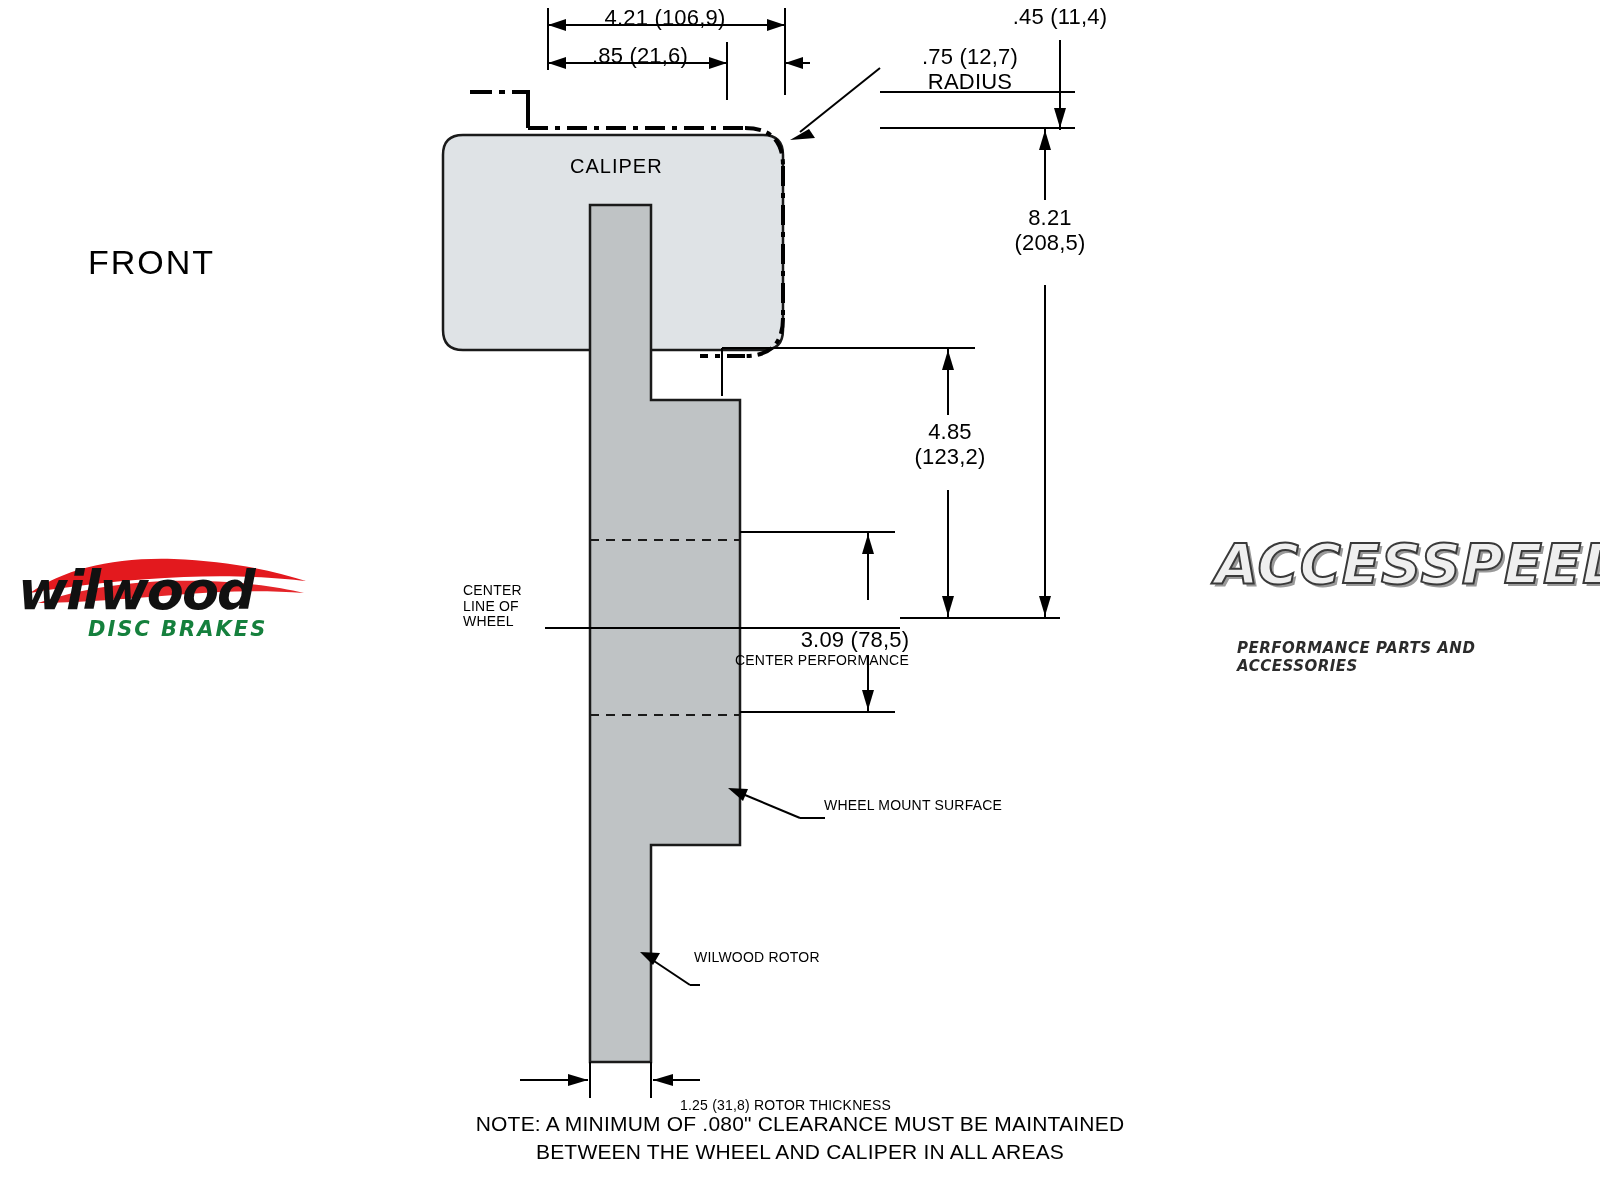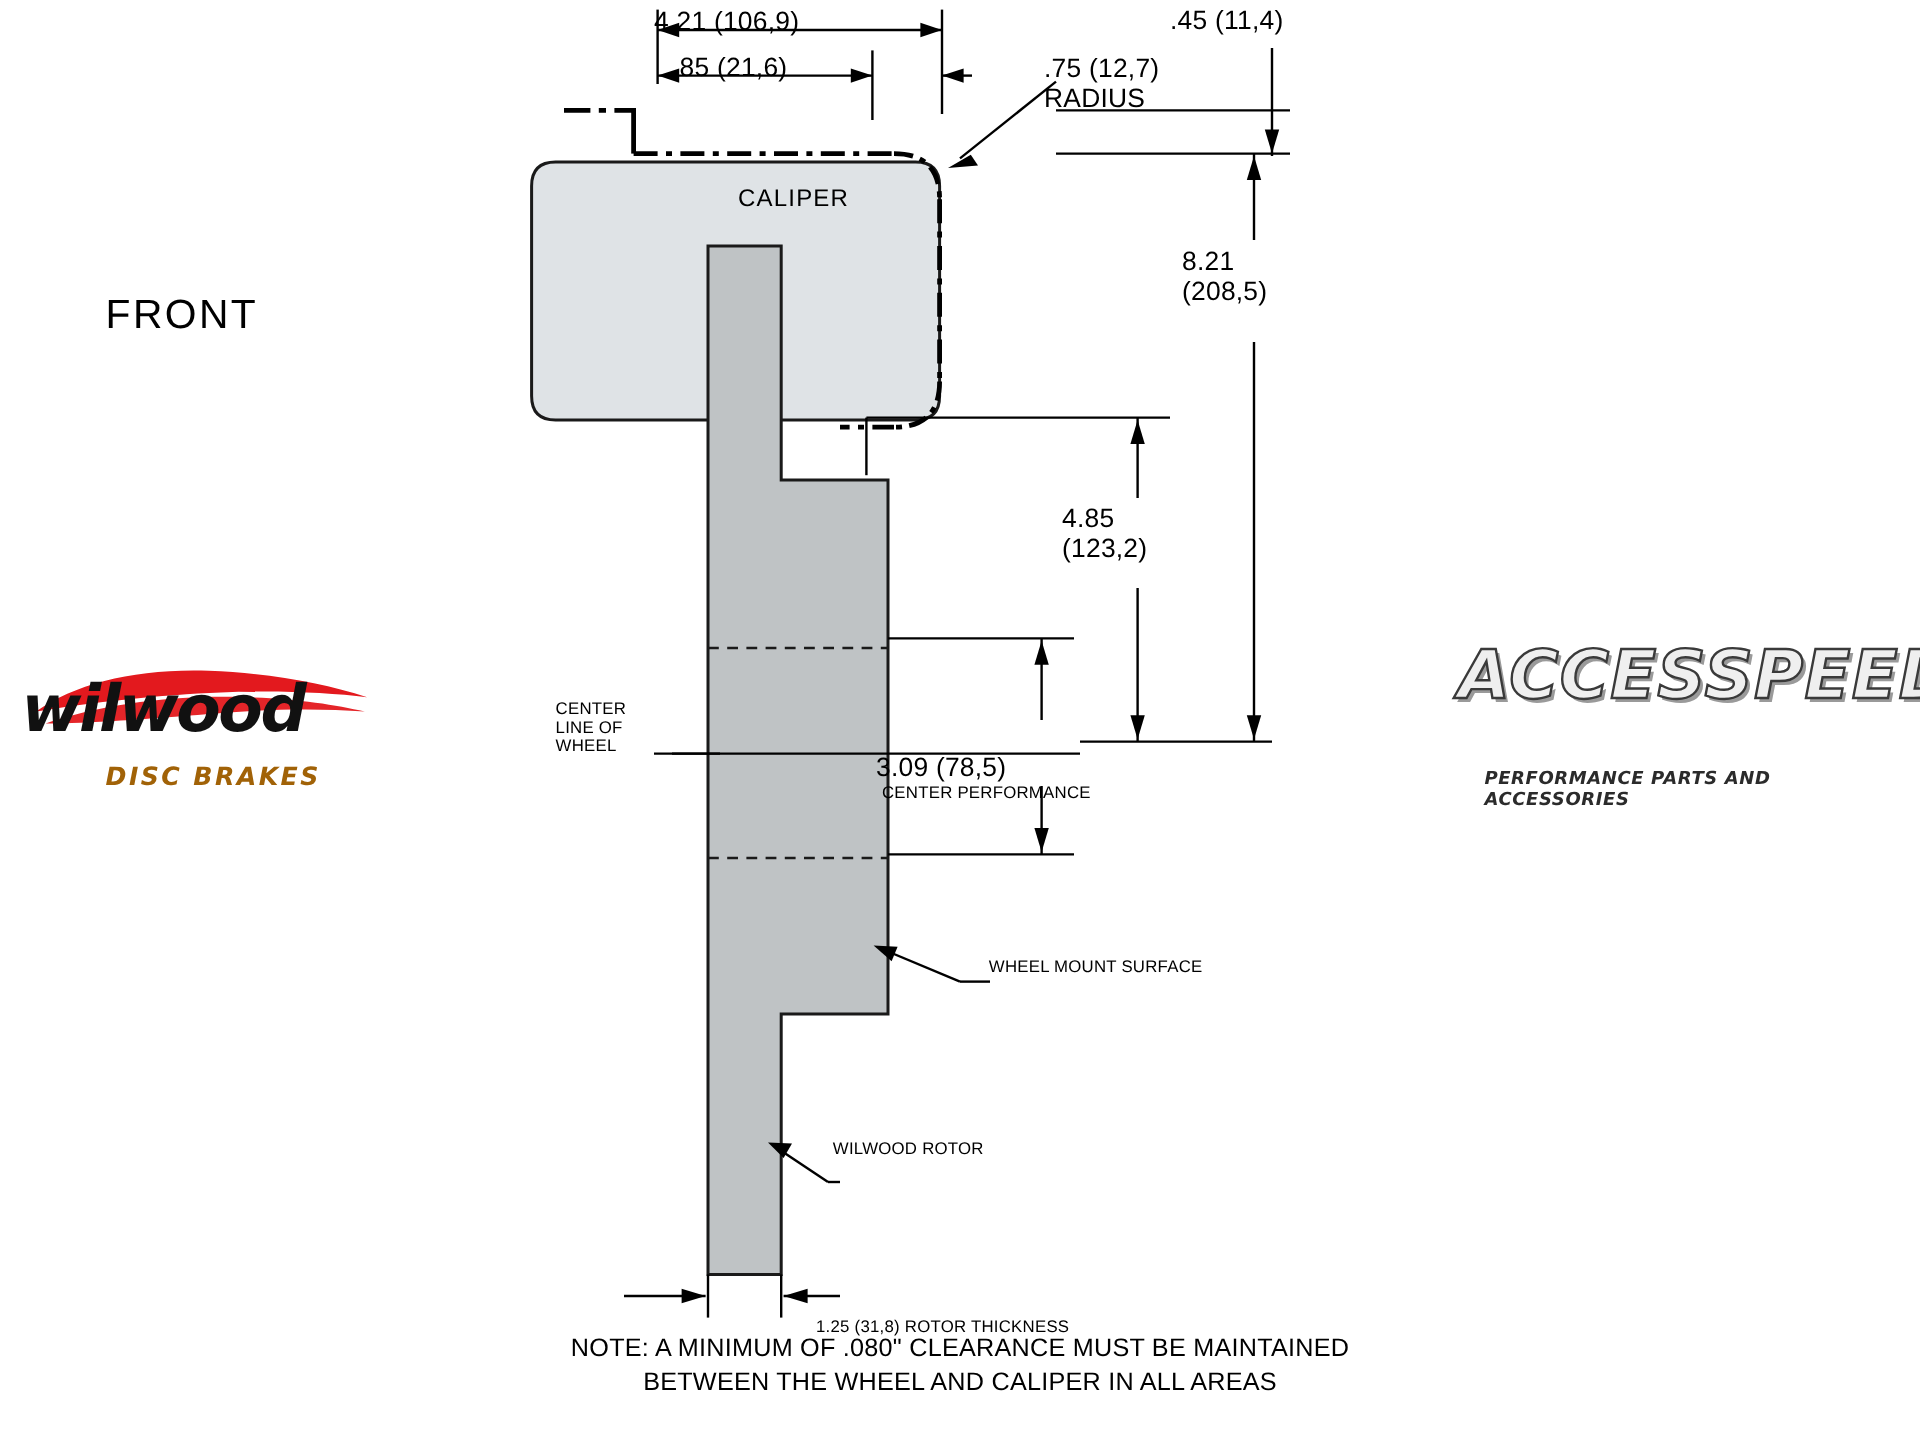--- a/index.html
+++ b/index.html
@@ -32,21 +32,21 @@
     white-space: pre;
     line-height: 1.12;
     letter-spacing: .2px;
   }
   .front-label {
     font-size: 34px;
     letter-spacing: 2px;
   }
   .dim {
     font-size: 22px;
-    text-align: left;
+    text-align: center;
   }
   .note {
     font-size: 21px;
     text-align: center;
     width: 100%;
     left: 0;
   }
   .callout {
     font-size: 14px;
   }
@@ -76,27 +76,27 @@
   .wilwood-swish {
     position: absolute;
     left: 14px;
     top: 4px;
     width: 300px;
     height: 70px;
   }
   .wilwood-sub {
     position: absolute;
     left: 78px;
-    top: 90px;
+    top: 72px;
     font-family: "DejaVu Sans", sans-serif;
     font-size: 21px;
     font-weight: bold;
     font-style: italic;
     letter-spacing: 2px;
-    color: #a16207;
+    color: #15803d;
   }
   
   .accesspeed-logo {
     position: absolute;
     left: 1215px;
     top: 525px;
     width: 370px;
     height: 115px;
   }
   .ap-word {
@@ -232,21 +232,21 @@
       <line x1="651" y1="1062" x2="651" y2="1098"></line>
       <line x1="520" y1="1080" x2="588" y2="1080"></line>
       <path d="M 588 1080 L 568 1074 L 568 1086 Z" fill="#000" stroke="none"></path>
       <line x1="653" y1="1080" x2="700" y2="1080"></line>
       <path d="M 653 1080 L 673 1074 L 673 1086 Z" fill="#000" stroke="none"></path>
     </g>
   </svg>
 
   <div class="txt front-label" style="left:88px; top:243px;">FRONT</div>
 
-  <div class="txt caliper-label" style="left:570px; top:155px;margin-left:45px;">CALIPER</div>
+  <div class="txt caliper-label" style="left:570px; top:155px;">CALIPER</div>
 
   <div class="txt dim" style="left:545px; top:6px; width:240px;">4.21 (106,9)</div>
 
   <div class="txt dim" style="left:560px; top:44px; width:160px;">.85 (21,6)</div>
 
   <div class="txt dim" style="left:975px; top:5px; width:170px;">.45 (11,4)</div>
 
   <div class="txt dim" style="left:870px; top:45px; width:200px;">.75 (12,7)
 RADIUS</div>
 

